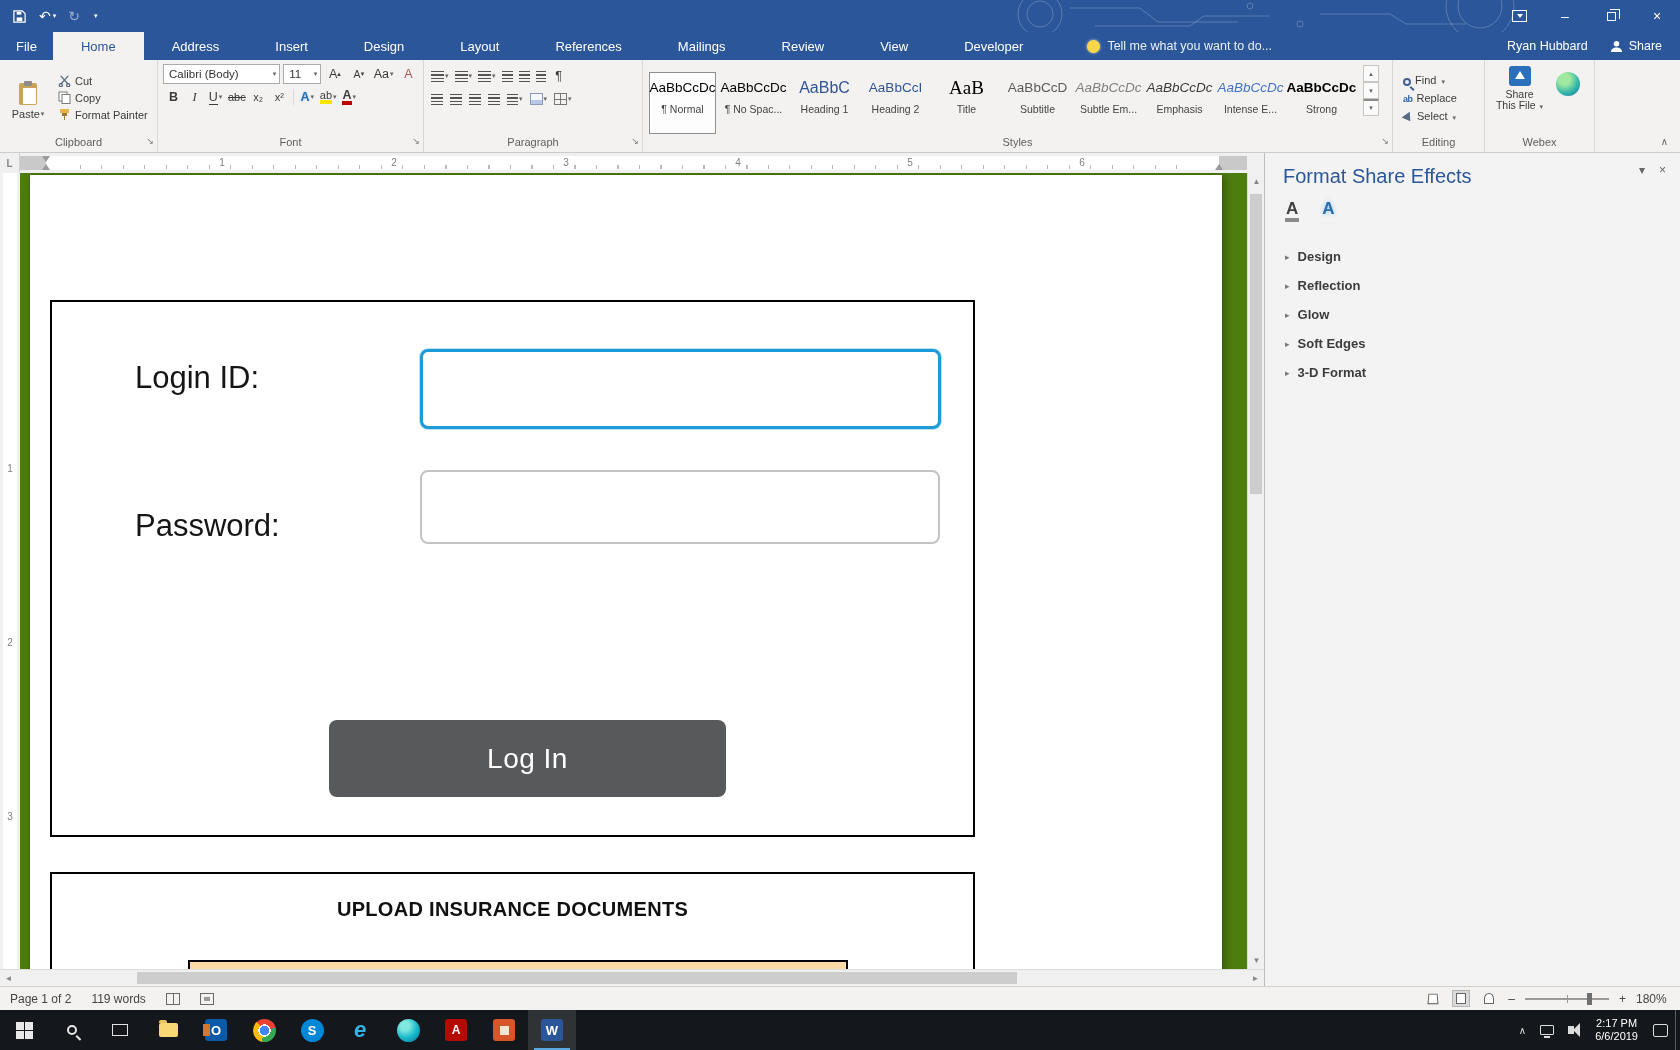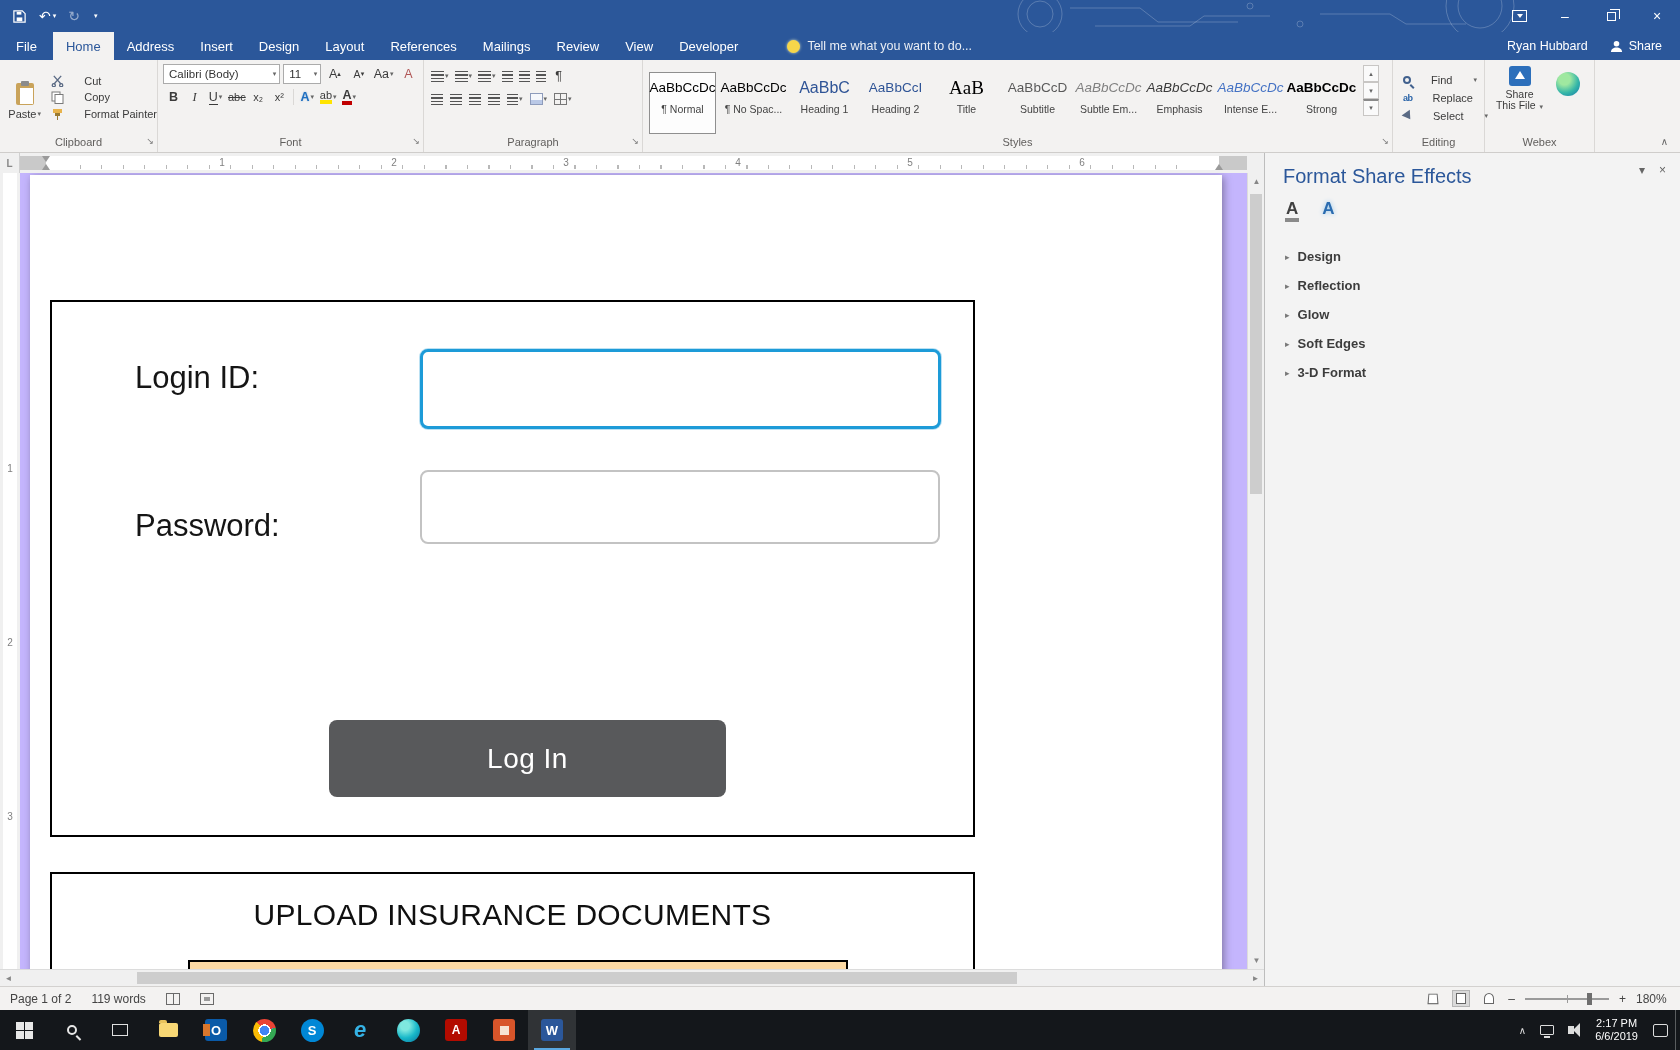--- a/index.html
+++ b/index.html
@@ -18,37 +18,37 @@
   .winctl{margin-left:auto;display:flex;z-index:2;height:32px}
   .winctl .wbtn{width:46px;height:32px;display:flex;align-items:center;justify-content:center;font-size:14px;color:#fff}
   .restorebox{width:9px;height:9px;border:1px solid #fff;position:relative;background:transparent}
   .restorebox::before{content:'';position:absolute;top:-4px;left:2px;width:9px;height:9px;border:1px solid #fff;border-left:none;border-bottom:none}
   .ribopt{width:15px;height:12px;border:1px solid #fff;position:relative}
   .ribopt::after{content:'';position:absolute;left:4px;top:3px;border-left:3px solid transparent;border-right:3px solid transparent;border-top:4px solid #fff}
   .deco{position:absolute;right:120px;top:0;pointer-events:none;z-index:0}
 
   
   .tabrow{height:28px;background:#2b579a;display:flex;align-items:stretch;color:#fff;flex:0 0 28px}
-  .tab{display:flex;align-items:center;padding:0 13px;font-size:13px;color:#fff;white-space:nowrap}
+  .tab{display:flex;align-items:center;padding:0 28px;font-size:13px;color:#fff;white-space:nowrap}
   .tab.filetab{background:#2b579a;font-weight:400;padding:0 16px}
   .tab.active{background:#f3f2f1;color:#2b579a}
   .tellme{display:flex;align-items:center;gap:7px;margin-left:36px;color:rgba(255,255,255,.9);font-size:12.5px}
   .bulb{width:13px;height:13px;border-radius:50%;background:#f7d64a;box-shadow:0 0 3px rgba(255,255,200,.8)}
   .tabrow .right{margin-left:auto;display:flex;align-items:center;gap:22px;padding-right:18px;font-size:12.5px}
   .sharebtn{display:flex;align-items:center;gap:6px}
 
   
   .ribbon{height:93px;background:#f3f2f1;border-bottom:1px solid #cfcdcb;display:flex;position:relative;flex:0 0 93px}
   .group{display:flex;flex-direction:column;border-right:1px solid #dad8d6;height:100%}
   .gbody{flex:1;display:flex}
   .glabel{height:17px;font-size:11px;color:#605e5c;text-align:center;position:relative;line-height:15px}
   .launch{position:absolute;right:3px;bottom:3px;font-size:9px;color:#7a7a7a}
   .bigbtn{width:56px;display:flex;flex-direction:column;align-items:center;justify-content:center;gap:2px;font-size:11px;color:#3b3b3b;padding-top:4px}
   .minicol{display:flex;flex-direction:column;justify-content:center;gap:4px;padding-left:2px}
-  .minibtn{display:flex;align-items:center;gap:20px;font-size:11px;color:#3b3b3b;white-space:nowrap}
+  .minibtn{display:flex;align-items:flex-end;gap:4px;font-size:11px;color:#3b3b3b;white-space:nowrap}
   .combo{height:20px;background:#fff;border:1px solid #ababab;display:flex;align-items:center;justify-content:space-between;padding:0 3px 0 5px;font-size:11.5px;color:#333}
   .sbtn{min-width:21px;height:20px;display:inline-flex;align-items:center;justify-content:center;font-size:12.5px;color:#3b3b3b;padding:0 2px;white-space:nowrap}
   .caret{font-size:7px;color:#666;margin-left:1px}
   .tiny{font-size:7px;vertical-align:super}
   .vdiv{width:1px;align-self:stretch;background:#dad8d6;margin:2px 3px}
   .ubar{border-bottom:1.5px solid #3b3b3b}
   .strike{text-decoration:line-through;font-size:11px}
   .fxA{color:#1f6fc0;font-weight:bold;text-shadow:0 0 2px rgba(31,111,192,.4)}
   .hlbar{display:inline-block;line-height:10px;font-size:11px;border-bottom:4px solid #ffe400}
   .fcbar{display:inline-block;line-height:11px;font-weight:bold;border-bottom:4px solid #c00000}
@@ -87,31 +87,31 @@
   .rcorner{position:absolute;left:0;top:0;width:20px;height:20px;background:#f0f0f0;border-right:1px solid #d0d0d0;display:flex;align-items:center;justify-content:center;font-size:10px;color:#888;font-weight:bold}
   .hband{position:absolute;left:20px;right:17px;top:3px;height:14px;background:#fff}
   .hband .mg{position:absolute;top:0;bottom:0;background:#c9c9c9}
   .rnum{position:absolute;top:1px;font-size:10px;color:#808080;width:12px;text-align:center}
   .ticks{position:absolute;left:60px;right:60px;bottom:1px;height:4px;background:repeating-linear-gradient(90deg,rgba(0,0,0,.28) 0 1px,transparent 1px 21.5px)}
   .imark{position:absolute;width:0;height:0}
   .canvaswrap{flex:1;display:flex;min-height:0}
   .vruler{width:20px;background:#f0f0f0;position:relative;flex:0 0 20px}
   .vband{position:absolute;top:0;bottom:0;left:3px;width:14px;background:#fff}
   .vnum{position:absolute;left:3px;width:14px;text-align:center;font-size:10px;color:#808080}
-  .canvas{flex:1;background:#c4b5fd;position:relative;overflow:hidden}
+  .canvas{flex:1;background:#4d7c0f;position:relative;overflow:hidden}
   .page{position:absolute;left:10px;top:2px;width:1192px;height:1600px;background:#fff;box-shadow:2px 2px 8px rgba(0,0,0,.35)}
   .docbox{position:absolute;border:2px solid #000;background:#fff}
   .b1{left:20px;top:125px;width:925px;height:537px}
   .b2{left:20px;top:697px;width:925px;height:330px}
   .doclabel{position:absolute;font-size:31px;color:#151515}
   .inpbox{position:absolute;background:#fff}
   .inp1{left:368px;top:47px;width:521px;height:80px;border:3px solid #1d9bd8;border-radius:8px;box-shadow:0 0 0 1px rgba(29,155,216,.3)}
   .inp2{left:368px;top:168px;width:520px;height:74px;border:2px solid #c3c3c3;border-radius:8px}
   .loginbtn{position:absolute;left:277px;top:418px;width:397px;height:77px;background:#58595b;border-radius:8px;color:#fff;font-size:28px;display:flex;align-items:center;justify-content:center;letter-spacing:.5px}
-  .uploadh{margin-top:24px;text-align:center;font-size:30px;font-weight:400;color:#101010;letter-spacing:.3px}
+  .uploadh{margin-top:24px;text-align:center;font-size:20px;font-weight:700;color:#101010;letter-spacing:.3px}
   .tanband{position:absolute;left:136px;top:86px;width:660px;height:90px;background:#fbd9a4;border:2px solid #000}
   
   .vscroll{width:17px;background:#f0f0f0;border-left:1px solid #dcdcdc;display:flex;flex-direction:column;flex:0 0 17px}
   .sarrow{height:17px;width:17px;display:flex;align-items:center;justify-content:center;font-size:8px;color:#868686;flex:0 0 auto}
   .strack{flex:1;position:relative}
   .sthumb{position:absolute;left:2px;right:2px;top:4px;height:300px;background:#cdcdcd}
   .hscroll{height:17px;background:#f0f0f0;border-top:1px solid #dcdcdc;display:flex;align-items:stretch;flex:0 0 17px}
   .htrack{flex:1;position:relative}
   .hthumb{position:absolute;top:2px;bottom:2px;left:120px;width:880px;background:#cdcdcd}
 

